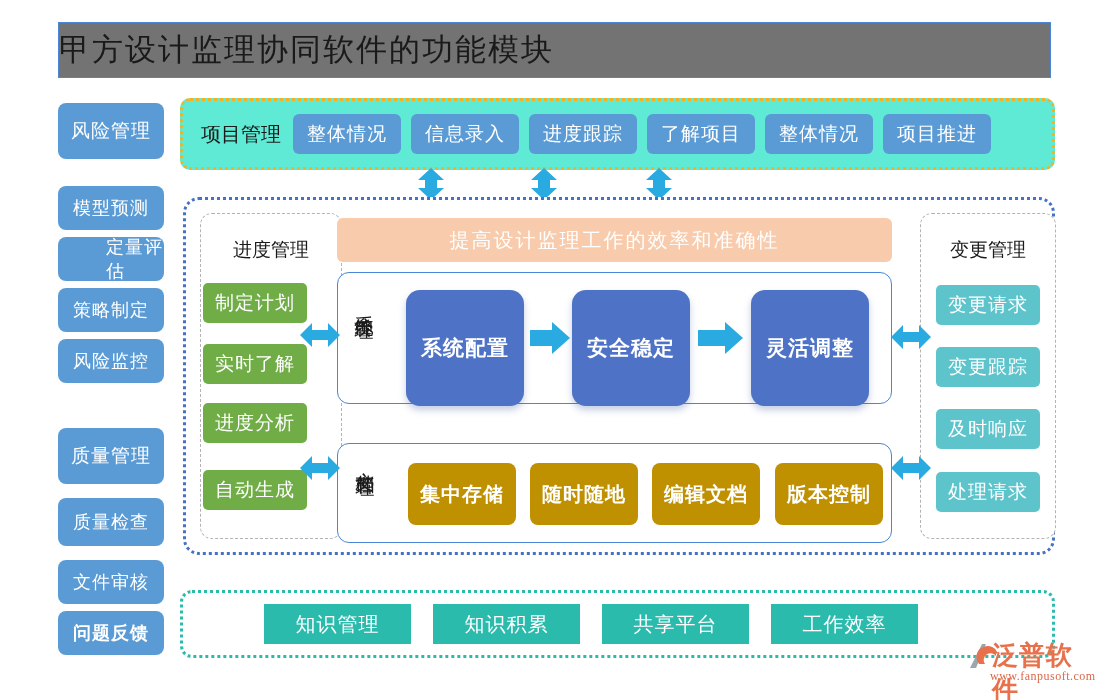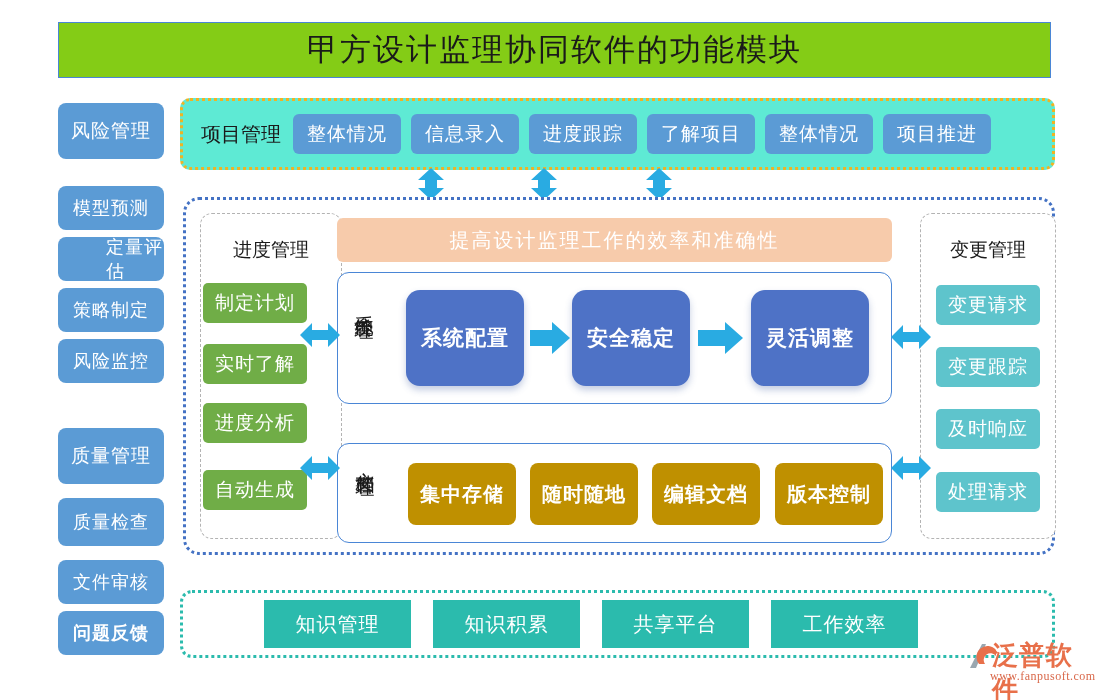--- a/index.html
+++ b/index.html
@@ -7,22 +7,22 @@
     width:1100px;height:700px;
     background:#ffffff;
     font-family:"Liberation Serif","DejaVu Serif",serif;
     overflow:hidden;position:relative;
   }
   .stage{position:absolute;left:0;top:0;width:1100px;height:700px;}
 
   
   .title-bar{
     position:absolute;left:58px;top:22px;width:993px;height:56px;
-    background:#84cc16;border:1.5px solid #4a86d6;
-    display:flex;align-items:center;justify-content:center;
+    background:#737373;border:1.5px solid #4a86d6;
+    display:flex;align-items:center;
     box-sizing:border-box;
   }
   .title-bar span{
     font-size:31px;color:#1a1a1a;letter-spacing:2px;font-weight:400;
     font-family:"Liberation Serif","DejaVu Serif",serif;
   }
 
   
   .side-btn{
     position:absolute;left:58px;width:106px;
@@ -88,41 +88,41 @@
   .panel{
     position:absolute;border:1.5px solid #4a86d6;border-radius:12px;
     background:#ffffff;box-sizing:border-box;
   }
   .vlabel{
     position:absolute;font-size:19px;color:#1a1a1a;
     writing-mode:vertical-rl;text-orientation:upright;
     letter-spacing:2px;line-height:1;
   }
   .blue-card{
-    position:absolute;width:118px;height:96px;
+    position:absolute;width:118px;height:116px;
     background:#4e72c6;border-radius:14px;
     display:flex;align-items:center;justify-content:center;
     color:#ffffff;font-size:21px;letter-spacing:1px;font-weight:bold;
     box-shadow:0 4px 7px rgba(60,90,160,0.30);
   }
   .gold-card{
     position:absolute;width:108px;height:62px;
     background:#bf9000;border-radius:8px;
     display:flex;align-items:center;justify-content:center;
     color:#ffffff;font-size:20px;letter-spacing:1px;font-weight:bold;
   }
 
   
   .bot-group{
     position:absolute;left:180px;top:590px;width:875px;height:68px;
     border:3px dotted #2bbbad;border-radius:12px;box-sizing:border-box;
     background:#ffffff;display:flex;align-items:center;
   }
   .bot-chip{
-    width:147px;height:48px;margin-left:22px;
+    width:147px;height:40px;margin-left:22px;
     background:#2bbbad;
     display:flex;align-items:center;justify-content:center;
     color:#ffffff;font-size:20px;letter-spacing:1px;
   }
   .bot-chip.first{margin-left:81px;}
 
   
   .arrow{position:absolute;}
 
   

